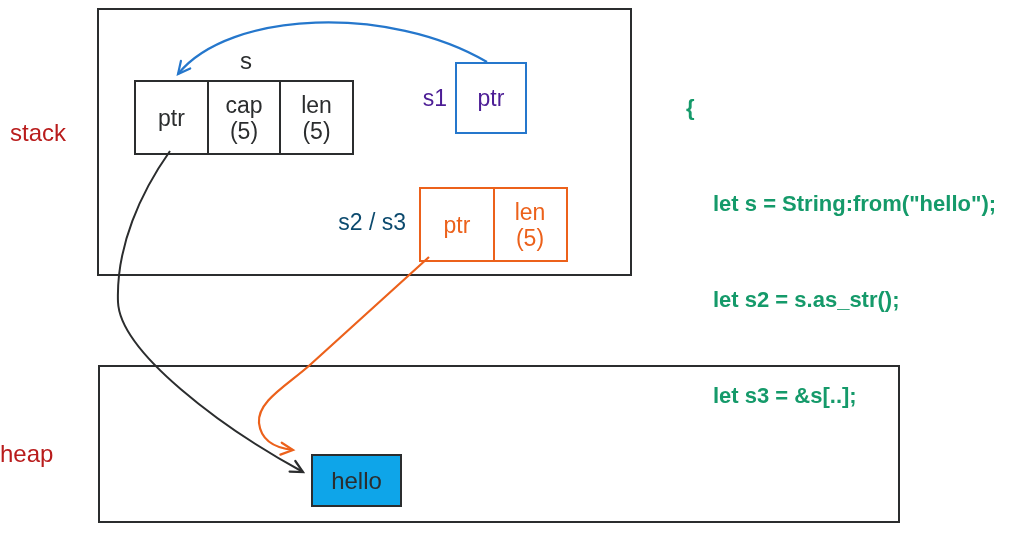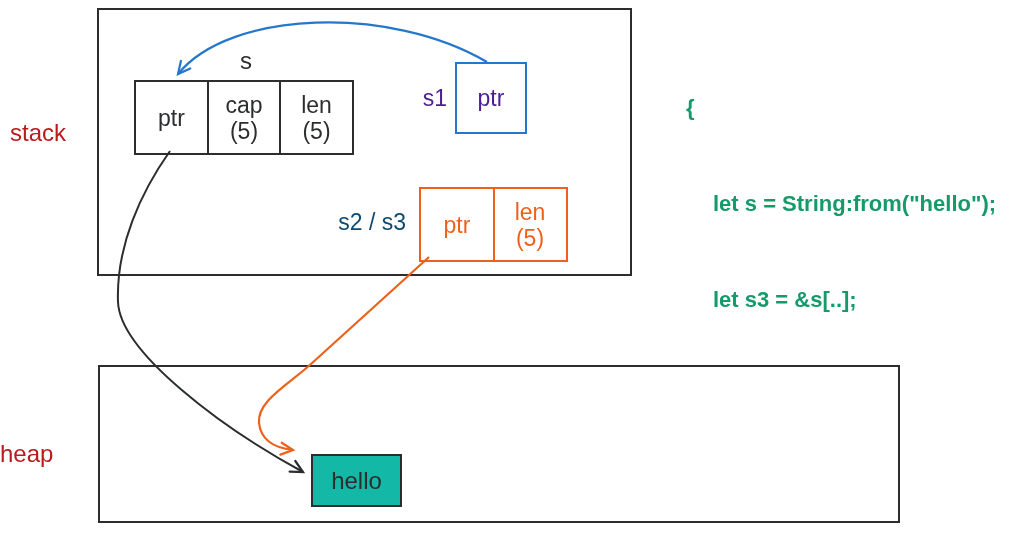--- a/index.html
+++ b/index.html
@@ -24,21 +24,21 @@
   .s1-box{
     width:72px;height:72px;border:2.5px solid #2577cc;
     display:flex;align-items:center;justify-content:center;
     font-size:23px;font-weight:500;background:#ffffff;
   }
   .s2s3-box{display:flex;}
   .s2s3-box .cell{border-color:#ec611b;color:#ec611b;}
   .hello-box{
     width:91px;height:53px;border:2.5px solid #2b2d2e;
     display:flex;align-items:center;justify-content:center;
-    font-size:24px;font-weight:500;background:#14b8a6;
+    font-size:24px;font-weight:500;background:#0ea5e9;
   }
   .code{
     font-size:22px;line-height:32px;font-weight:600;color:#159a6a;
     white-space:pre;
   }
   .code .indent{padding-left:27px;}
   svg.overlay{position:absolute;left:0;top:0;pointer-events:none;}
 </style>
 </head>
 <body>
@@ -83,20 +83,21 @@
     </div>
   </div>
 
   <div class="abs hello-box" style="left:311px;top:454px;">
     <span>hello</span>
   </div>
 
   <div class="abs code" style="left:686px;top:28px;">
     <div>{</div>
     <div class="indent">let s = String:from("hello");</div>
+    <div class="indent">let s2 = s.as_str();</div>
     <div class="indent">let s3 = &amp;s[..];</div>
     
   </div>
 
   <svg class="overlay" width="1024" height="535" viewBox="0 0 1024 535">
     <defs>
       <marker id="mh-blue" markerUnits="userSpaceOnUse" markerWidth="18" markerHeight="18" refX="14" refY="9" orient="auto">
         <path d="M2,3 L14,9 L2,15" fill="none" stroke="#2577cc" stroke-width="2.2" stroke-linecap="round"></path>
       </marker>
       <marker id="mh-ink" markerUnits="userSpaceOnUse" markerWidth="18" markerHeight="18" refX="14" refY="9" orient="auto">

